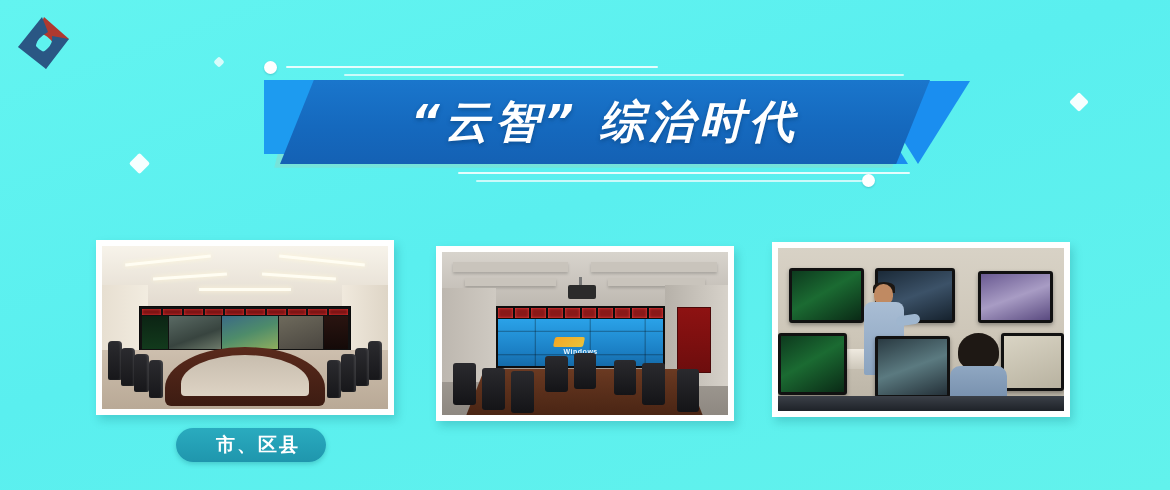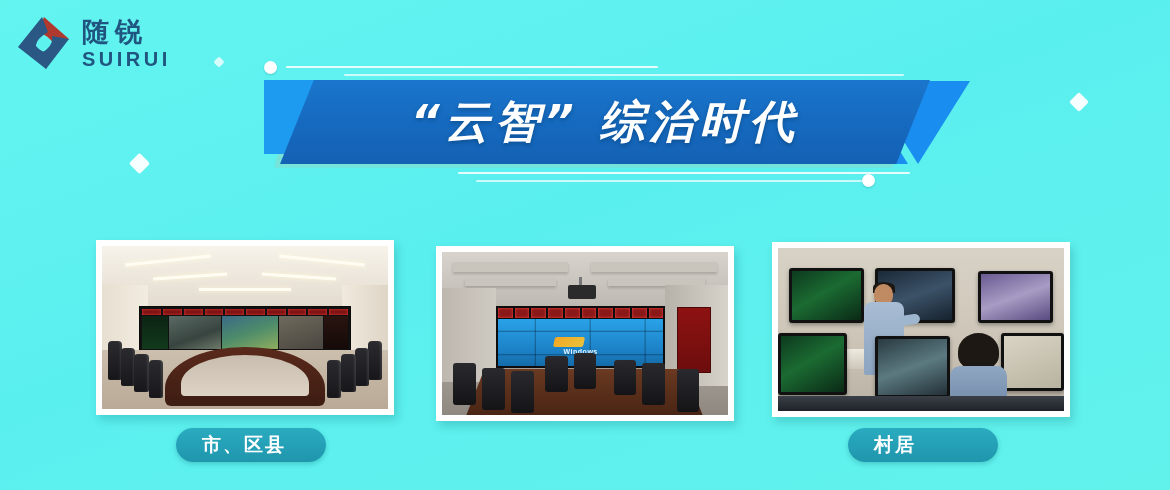--- a/index.html
+++ b/index.html
@@ -82,21 +82,21 @@
     box-shadow:3px 5px 9px rgba(0,90,100,.22);
   }
   .photo { width:100%; height:100%; position:relative; overflow:hidden; background:#20202a; }
 
   .caption {
     position:absolute; height:34px; min-width:150px;
     border-radius:17px;
     background:linear-gradient(180deg,#2aabbf 0%,#1f96ad 100%);
     color:#fff; font-family:"DejaVu Sans",sans-serif;
     font-size:19px; font-weight:700; letter-spacing:2px;
-    display:flex; align-items:center; justify-content:flex-start;
+    display:flex; align-items:center; justify-content:flex-end;
     box-shadow:0 2px 5px rgba(0,80,95,.25);
     padding:0 26px;
   }
 
   
   .p1 { background:linear-gradient(180deg,#efe9dd 0%,#e6ded0 38%,#cfc4b4 100%); }
   .p1 .ceiling { position:absolute; left:0; top:0; width:100%; height:38%; background:linear-gradient(180deg,#f7f3ea,#e2dace); }
   .p1 .clight { position:absolute; height:3px; background:#fffdf2; box-shadow:0 0 5px #fff7d8; }
   .p1 .wall-l { position:absolute; left:0; top:24%; width:16%; height:58%; background:linear-gradient(90deg,#e7dfd1,#f2ece0); }
   .p1 .wall-r { position:absolute; right:0; top:24%; width:16%; height:58%; background:linear-gradient(270deg,#ded5c6,#f0e9dd); }
@@ -165,24 +165,20 @@
   <div class="logo">
     <div class="logo-mark">
       <svg width="60" height="58" viewBox="0 0 60 58">
         <path d="M30 3 L55 25 L40 30 Q30 16 22 22 Z" fill="#b0392f"></path>
         <path d="M55 25 L32 55 L26 40 Q40 32 38 22 Z" fill="#2a5784"></path>
         <path d="M32 55 L4 33 L19 28 Q28 42 37 36 Z" fill="#2a5784"></path>
         <path d="M4 33 L28 3 L34 18 Q20 26 22 36 Z" fill="#2a5784"></path>
         <circle cx="29.5" cy="29" r="6" fill="#5ef2ef"></circle>
       </svg>
     </div>
-    <div class="logo-text">
-      <span class="logo-cn">随锐</span>
-      <span class="logo-en">SUIRUI</span>
-    </div>
   </div>
 
   <div class="diamond" style="left:132px;top:156px;width:15px;height:15px;"></div>
   <div class="diamond" style="left:1072px;top:95px;width:14px;height:14px;"></div>
   <div class="diamond" style="left:215px;top:58px;width:8px;height:8px;opacity:.75;"></div>
 
   <div class="banner-wrap">
 
     <div class="dot" style="left:2px;top:9px;"></div>
     <div class="line" style="left:24px;top:14px;width:372px;"></div>
@@ -325,17 +321,14 @@
             <div class="body"></div>
           </div>
         <div class="desk"></div>
       </div>
     </div>
   </div>
 
   <div class="caption" style="left:176px;top:428px;">
     <span>市、区县</span>
   </div>
-  <div class="caption" style="left:848px;top:428px;">
-    <span>村居</span>
-  </div>
 
 </div>
 
 </body></html>

